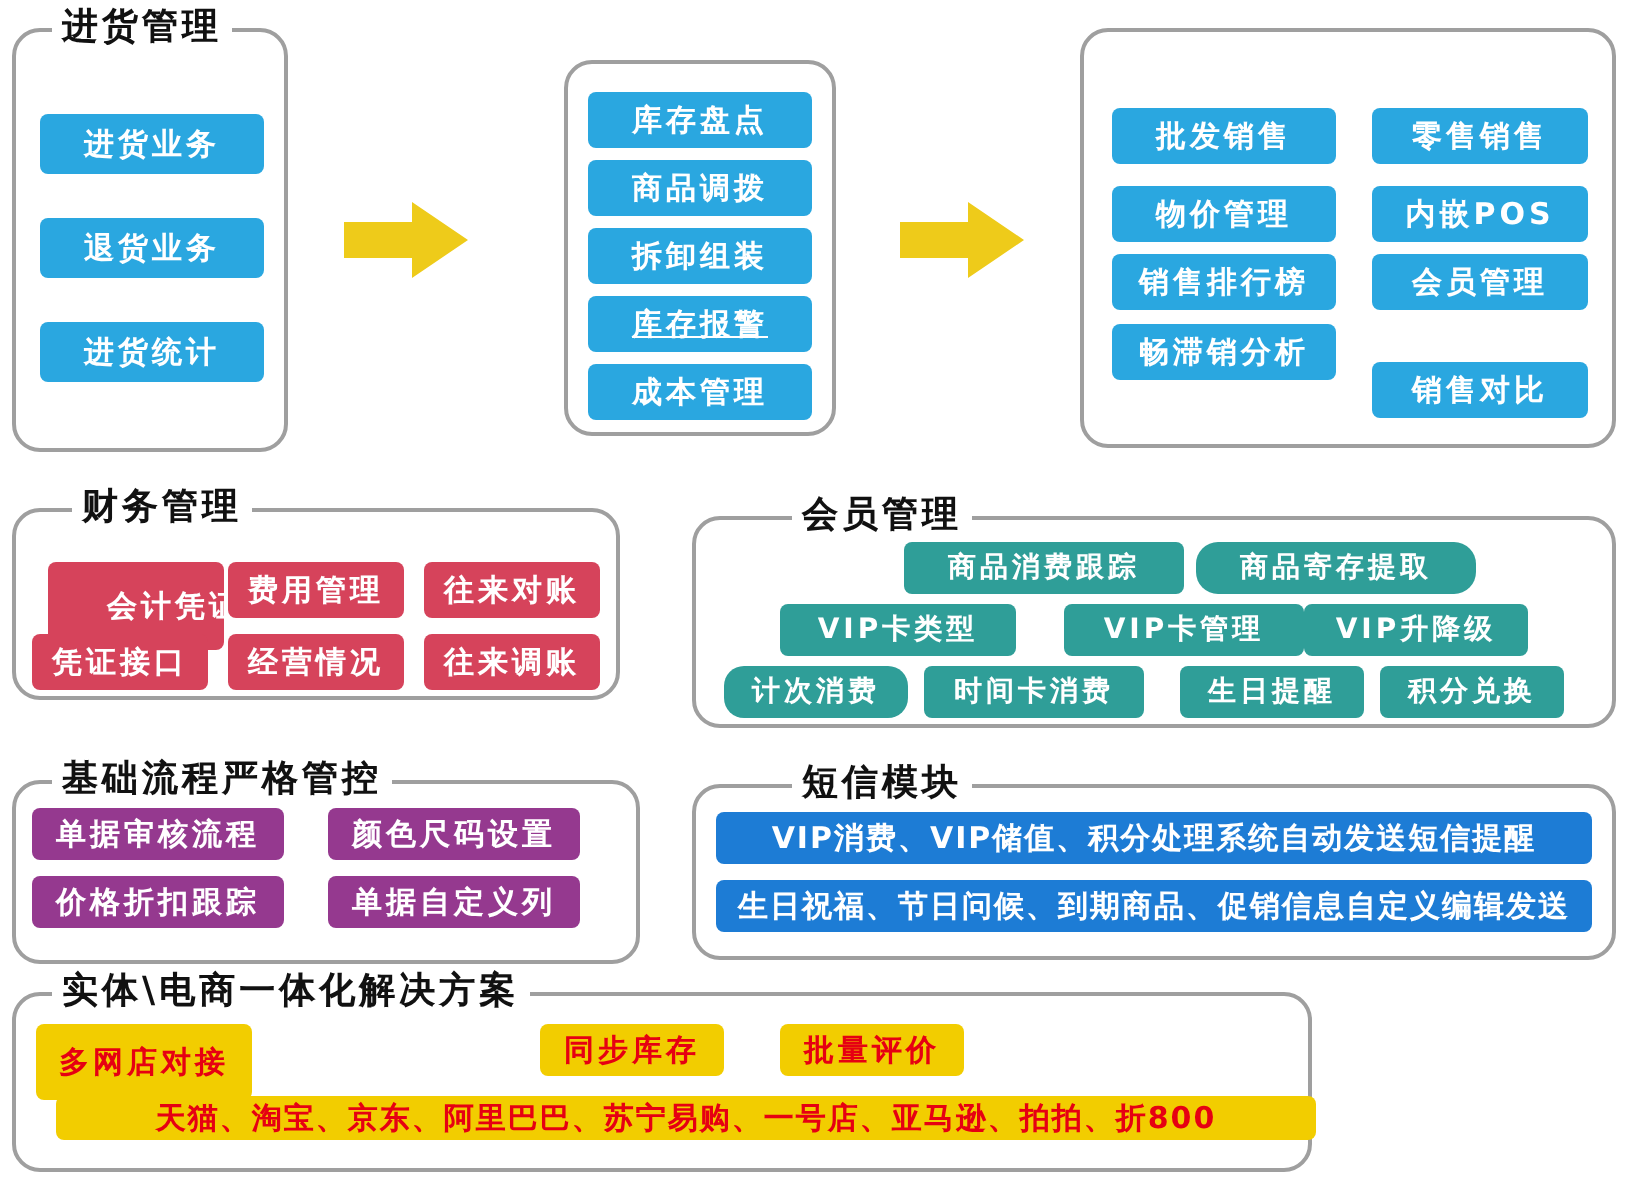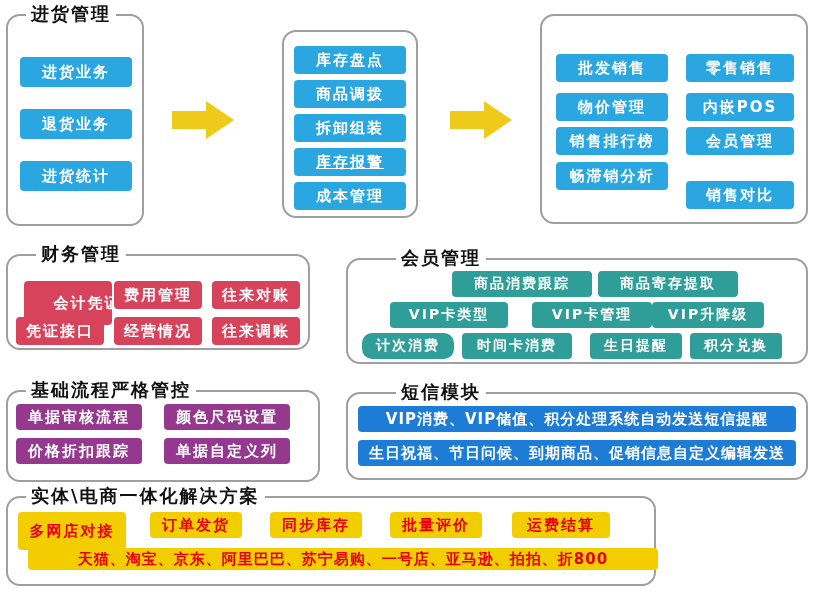--- a/index.html
+++ b/index.html
@@ -71,21 +71,21 @@
   <div class="chip red" style="left:24px;top:281px;width:88px;height:44px;padding-left:39px;">会计凭证</div>
   <div class="chip red" style="left:114px;top:281px;width:88px;height:28px;">费用管理</div>
   <div class="chip red" style="left:212px;top:281px;width:88px;height:28px;">往来对账</div>
   <div class="chip red" style="left:16px;top:317px;width:88px;height:28px;">凭证接口</div>
   <div class="chip red" style="left:114px;top:317px;width:88px;height:28px;">经营情况</div>
   <div class="chip red" style="left:212px;top:317px;width:88px;height:28px;">往来调账</div>
 
   <div class="box" style="left:346px;top:258px;width:462px;height:106px;"></div>
   <div class="sec-title" style="left:396px;top:247px;">会员管理</div>
   <div class="chip teal" style="left:452px;top:271px;width:140px;height:26px;">商品消费跟踪</div>
-  <div class="chip teal" style="left:598px;top:271px;width:140px;height:26px;">商品寄存提取</div>
+  <div class="chip teal" style="left:598px;top:271px;width:140px;height:26px;border-radius:11px;">商品寄存提取</div>
   <div class="chip teal" style="left:390px;top:302px;width:118px;height:26px;">VIP卡类型</div>
   <div class="chip teal" style="left:532px;top:302px;width:120px;height:26px;">VIP卡管理</div>
   <div class="chip teal" style="left:652px;top:302px;width:112px;height:26px;">VIP升降级</div>
   <div class="chip teal" style="left:362px;top:333px;width:92px;height:26px;border-radius:10px;">计次消费</div>
   <div class="chip teal" style="left:462px;top:333px;width:110px;height:26px;">时间卡消费</div>
   <div class="chip teal" style="left:590px;top:333px;width:92px;height:26px;">生日提醒</div>
   <div class="chip teal" style="left:690px;top:333px;width:92px;height:26px;">积分兑换</div>
 
   <div class="box" style="left:6px;top:390px;width:314px;height:92px;"></div>
   <div class="sec-title" style="left:26px;top:379px;">基础流程严格管控</div>
@@ -95,19 +95,17 @@
   <div class="chip purple" style="left:164px;top:438px;width:126px;height:26px;">单据自定义列</div>
 
   <div class="box" style="left:346px;top:392px;width:462px;height:88px;"></div>
   <div class="sec-title" style="left:396px;top:381px;">短信模块</div>
   <div class="chip smsbar" style="left:358px;top:406px;width:438px;height:26px;">VIP消费、VIP储值、积分处理系统自动发送短信提醒</div>
   <div class="chip smsbar" style="left:358px;top:440px;width:438px;height:26px;">生日祝福、节日问候、到期商品、促销信息自定义编辑发送</div>
 
   <div class="box" style="left:6px;top:496px;width:650px;height:90px;"></div>
   <div class="sec-title" style="left:26px;top:485px;">实体\电商一体化解决方案</div>
   <div class="chip yellow" style="left:18px;top:512px;width:108px;height:38px;">多网店对接</div>
-  <div class="chip yellow" style="left:150px;top:512px;width:92px;height:26px;">订单发货</div>
   <div class="chip yellow" style="left:270px;top:512px;width:92px;height:26px;">同步库存</div>
   <div class="chip yellow" style="left:390px;top:512px;width:92px;height:26px;">批量评价</div>
-  <div class="chip yellow" style="left:512px;top:512px;width:98px;height:26px;">运费结算</div>
   <div class="chip yellow platforms" style="left:28px;top:548px;width:630px;height:22px;">天猫、淘宝、京东、阿里巴巴、苏宁易购、一号店、亚马逊、拍拍、折800</div>
 
 </div>
 
 </body></html>

